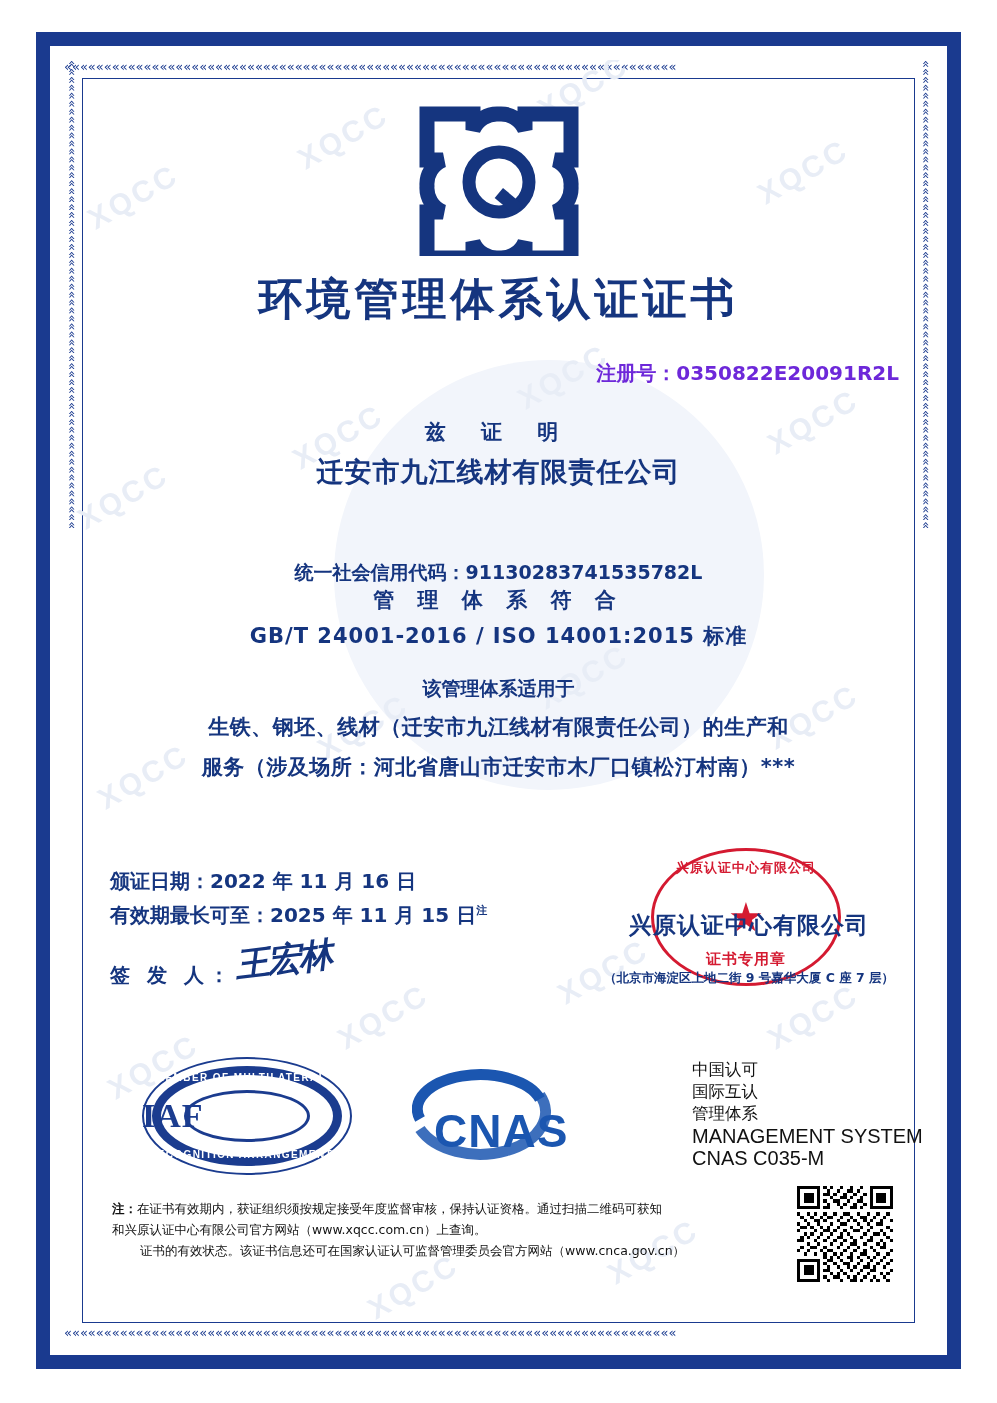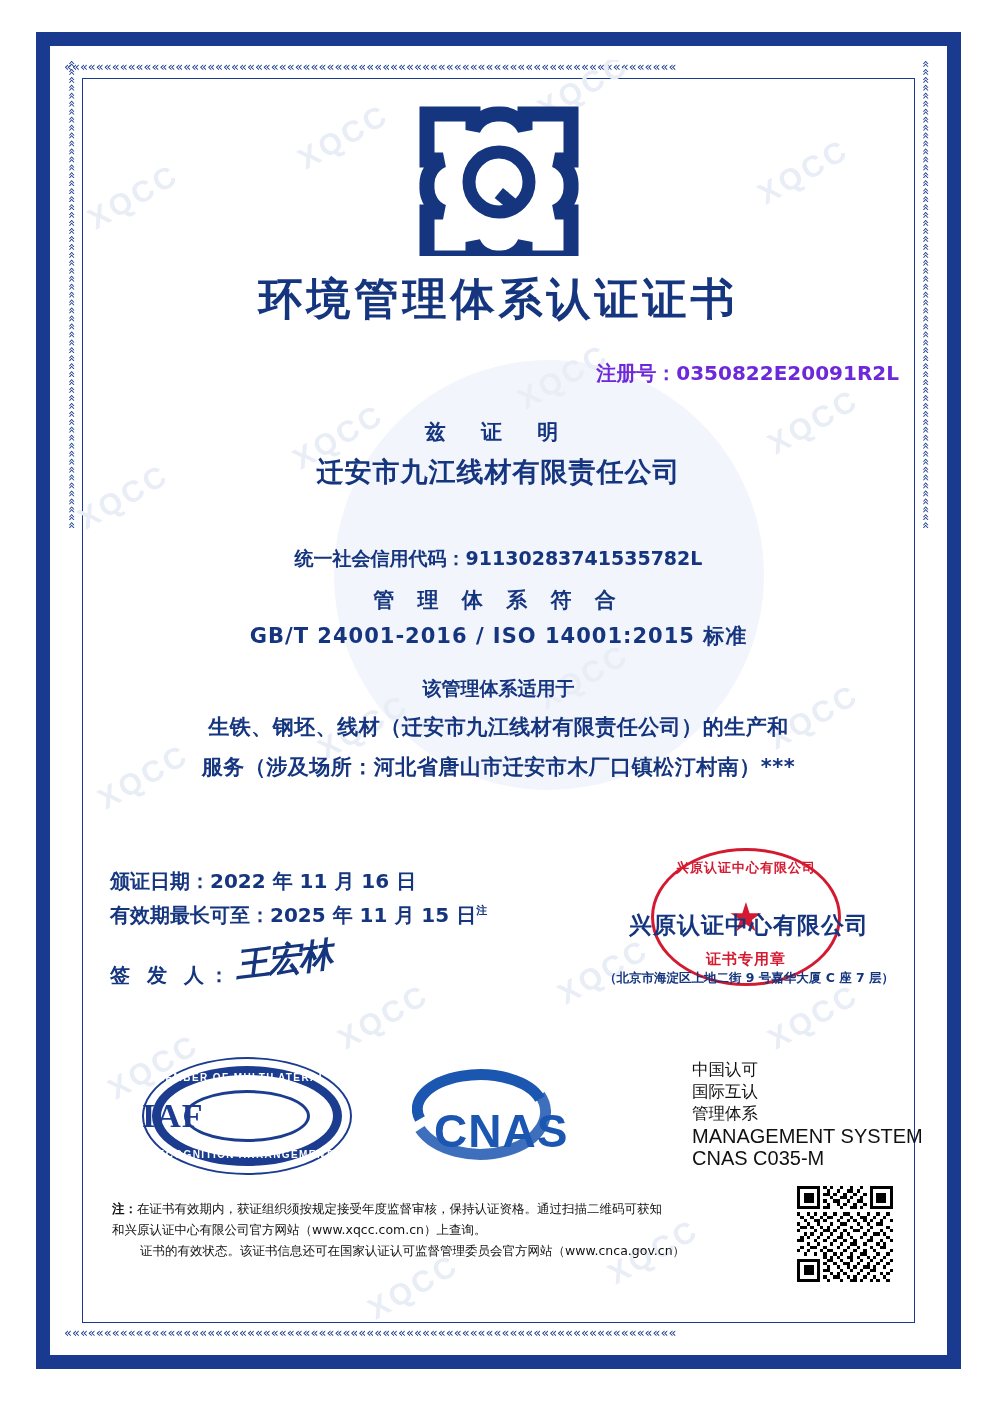--- a/index.html
+++ b/index.html
@@ -165,21 +165,21 @@
     font-size: 27px;
     font-weight: bold;
     letter-spacing: 1px;
   }
   .addr {
     top: 422px;
     font-size: 19px;
     font-weight: bold;
   }
   .credit {
-    top: 468px;
+    top: 482px;
     font-size: 19px;
     font-weight: bold;
   }
   .conform {
     top: 508px;
     font-size: 21px;
     font-weight: bold;
     letter-spacing: 8px;
   }
   .standard {

